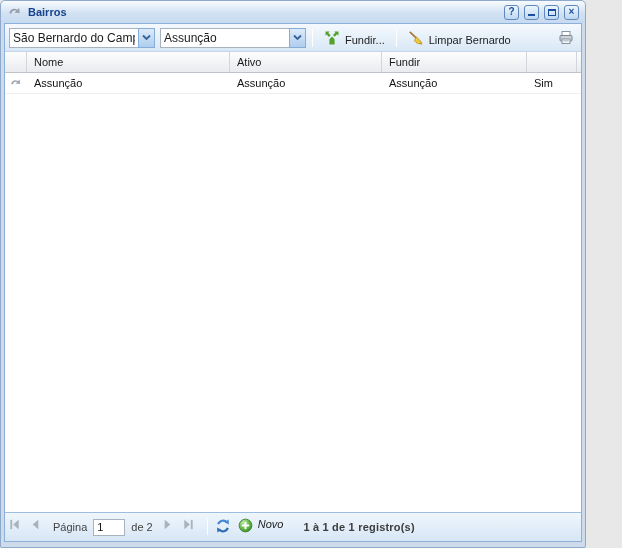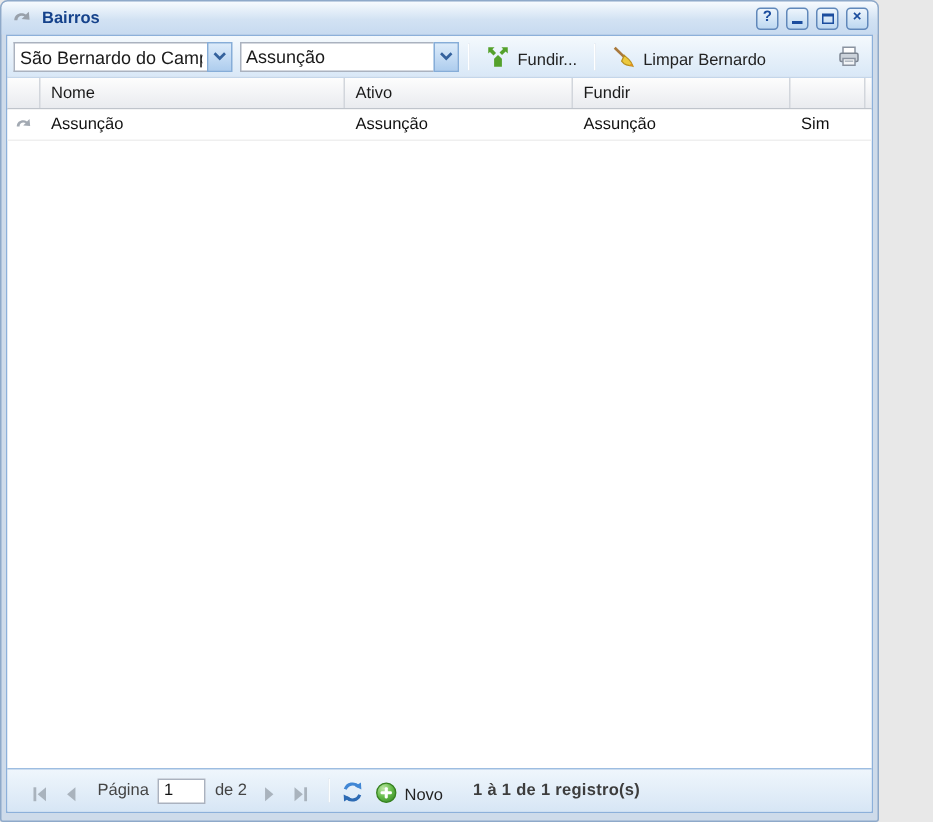--- a/index.html
+++ b/index.html
@@ -75,23 +75,23 @@
   .hcell.last { border-right:none; }
   .grid-body { flex:1 1 auto; background:#fff; overflow:hidden; }
   .grid-row { height:21px; border-bottom:1px solid #efefef; background:#fff; cursor:default; }
   .bcell { font-size:11px; color:#111; padding:4px 0 0 7px; height:20px; white-space:nowrap; overflow:hidden; }
   .cell-center { display:flex; align-items:center; justify-content:center; padding:0; }
 
   
   .bbar {
     height:29px; flex:0 0 29px; display:flex; align-items:center;
     background:linear-gradient(#eff6fc, #d7e6f5);
-    border-top:1px solid #9dbde1; padding:0 12px;
-  }
-  .pgbtn { width:18px; height:18px; display:flex; align-items:flex-end; justify-content:center; margin-right:3px; border-radius:3px; }
+    border-top:1px solid #9dbde1; padding:0 0;
+  }
+  .pgbtn { width:18px; height:18px; display:flex; align-items:flex-start; justify-content:center; margin-right:3px; border-radius:3px;font-style:italic; }
   .bbar-label { font-size:11px; color:#444; margin:0 6px; }
   .page-input {
     width:32px; height:17px; border:1px solid #aab2bf; font-size:11px;
     font-family:"Liberation Sans", sans-serif; padding:0 3px; color:#111; outline:none;
   }
   .bbar-sep { width:1px; height:16px; background:#bcc9da; border-right:1px solid #fbfdfe; margin:0 6px; }
   .summary { font-size:11px; font-weight:bold; color:#3d3d3d; margin-left:14px; letter-spacing:.2px; }
 </style>
 </head>
 <body>

